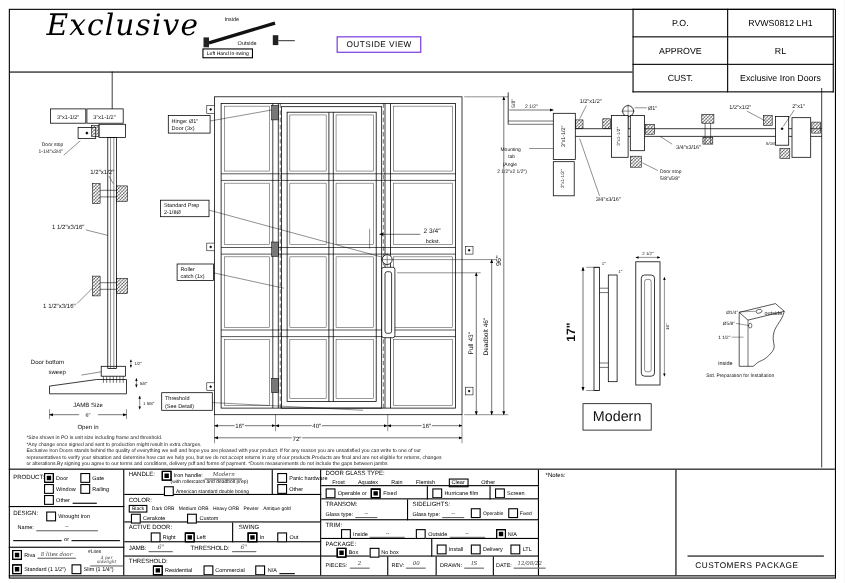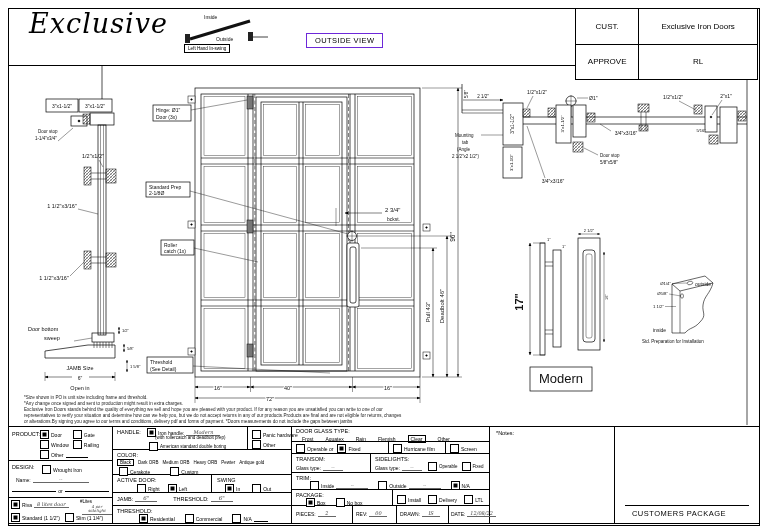--- a/index.html
+++ b/index.html
@@ -32,47 +32,51 @@
   svg text{font-family:"Liberation Sans",sans-serif;fill:#111;stroke:none}
   .dimtx{paint-order:stroke;stroke:#fff;stroke-width:2px}
 </style>
 </head>
 <body>
 
 <div class="sheet">
   <div class="sheet-border"></div>
   <div class="hline" style="left:9px;top:65px;width:566px"></div>
 
-  <div class="abs" style="left:16px;top:8px;width:165px;text-align:center">
+  <div class="abs" style="left:16px;top:8px;width:165px;text-align:right">
     <div class="logo-script">Exclusive</div>
   </div>
 
   <div class="abs" style="left:176px;top:10px;width:100px;height:52px">
     <svg width="100" height="34">
       <text x="28" y="9" font-size="5">Inside</text>
       <line x1="14" y1="29" x2="74" y2="11" stroke="#111" stroke-width="3"></line>
       <rect x="9" y="24" width="5" height="9" fill="#222"></rect>
       <rect x="72" y="22" width="5" height="9" fill="#222"></rect>
       <line x1="77" y1="27" x2="92" y2="27" stroke="#111" stroke-width="0.8"></line>
       <text x="40" y="31" font-size="5">Outside</text>
     </svg>
     <div class="cap-box" style="left:8px;top:34px">Left Hand In-swing</div>
   </div>
 
   <div class="ov-box" style="left:306px;top:33px">OUTSIDE VIEW</div>
 
   <table class="info-table">
     <tbody>
-    <tr>
-      <td style="height:24px">CUST.</td>
-      <td>Exclusive Iron Doors</td>
+        <tr>
+      <td style="width:85px;height:24px">P.O.</td>
+      <td>RVWS0812 LH1</td>
     </tr>
     <tr>
       <td style="height:24px">APPROVE</td>
       <td>RL</td>
+    </tr>
+    <tr>
+      <td style="height:24px">CUST.</td>
+      <td>Exclusive Iron Doors</td>
     </tr>
   </tbody>
     </table>
 
   <svg class="abs" style="left:8px;top:64px" width="752" height="362" viewBox="8 64 752 362">
     <defs>
       <pattern id="h1" patternUnits="userSpaceOnUse" width="3" height="3">
         <path d="M0,3 L3,0" stroke="#444" stroke-width="0.7"></path>
         <path d="M0,0 L3,3" stroke="#777" stroke-width="0.4"></path>
       </pattern>

